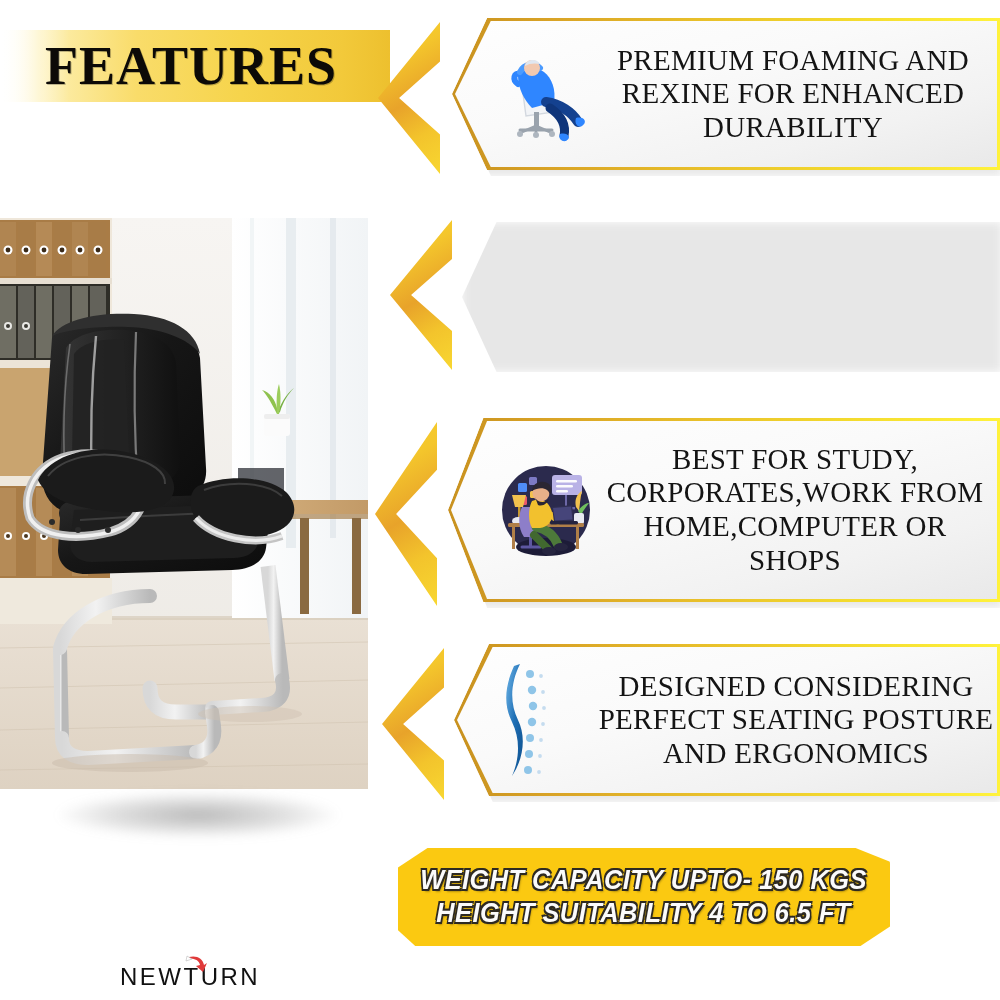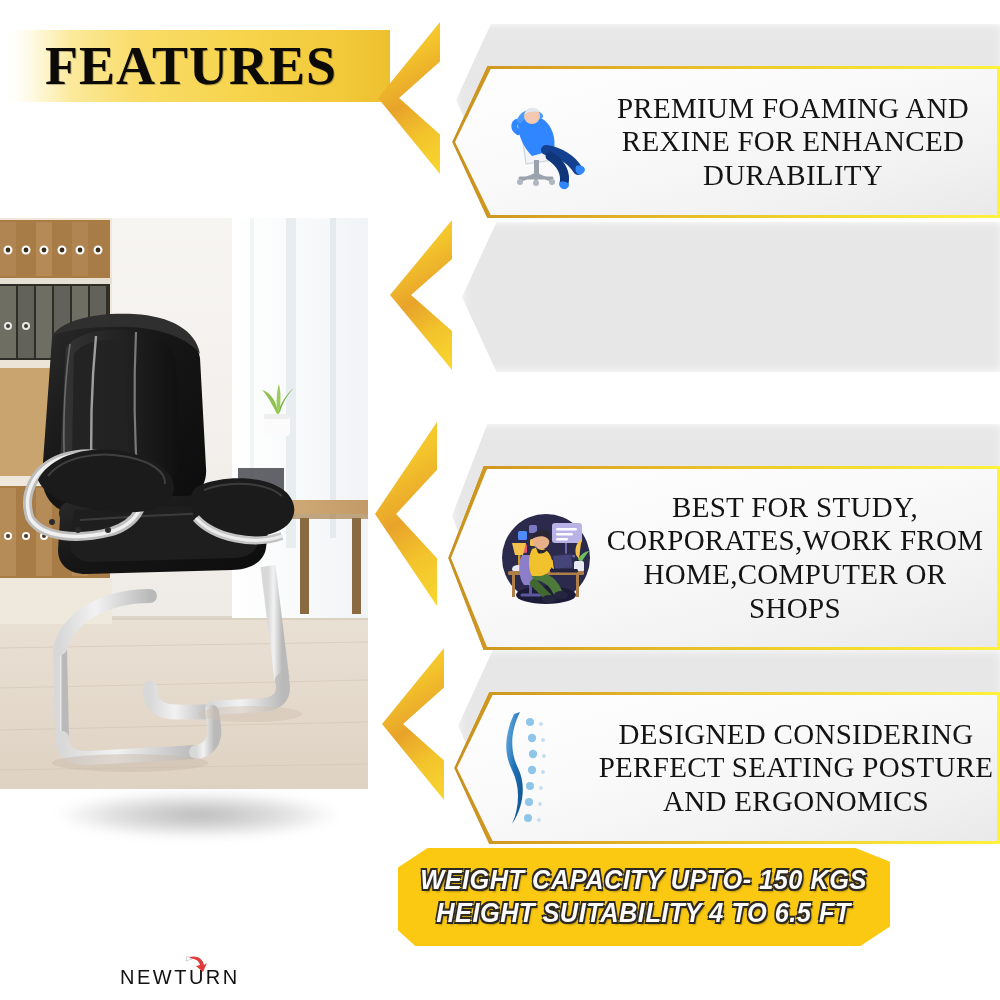--- a/index.html
+++ b/index.html
@@ -37,21 +37,20 @@
     background:linear-gradient(150deg,#f7d02c 0%, #f4c62c 25%, #e8a32a 52%, #f3c42c 74%, #f8d731 100%);
     clip-path:polygon(100% 0%, 100% 26%, 34% 50%, 100% 74%, 100% 100%, 0% 50%);
   }
 
   
   .row-banner{
     position:absolute;
     background:linear-gradient(180deg,#fdfdfd 0%, #f7f7f7 55%, #ededed 100%);
     clip-path:polygon(6.4% 0%, 100% 0%, 100% 100%, 6.4% 100%, 0% 50%);
     box-shadow:none;
-    margin-top:48px;
   }
   .row-banner .border-layer{
     position:absolute;inset:0;
     background:linear-gradient(90deg,#c8911f 0%, #d9a326 18%, #e8bf2a 45%, #f3da2e 72%, #fff23c 100%);
     clip-path:polygon(6.4% 0%, 100% 0%, 100% 100%, 6.4% 100%, 0% 50%);
   }
   .row-banner .inner-layer{
     position:absolute;top:3px;left:3px;right:3px;bottom:3px;
     background:linear-gradient(165deg,#fefefe 0%, #fafafa 40%, #f2f2f2 75%, #e9e9e9 100%);
     clip-path:polygon(6.6% 0%, 100% 0%, 100% 100%, 6.6% 100%, 0% 50%);
@@ -114,21 +113,21 @@
     filter:blur(5px);
   }
 
   
   .logo{
     position:absolute;left:120px;top:962px;width:180px;height:30px;
     display:flex;align-items:center;
   }
   .logo-text{
     font-family:"Liberation Sans", sans-serif;
-    font-size:20px;letter-spacing:2.5px;color:#111;font-weight:400;
+    font-size:24px;letter-spacing:2.5px;color:#111;font-weight:400;
     position:relative;
   }
   .logo-swoosh{
     position:absolute;left:63px;top:-9px;width:26px;height:26px;
   }
 </style>
 </head>
 <body>
 
 <div class="stage">

